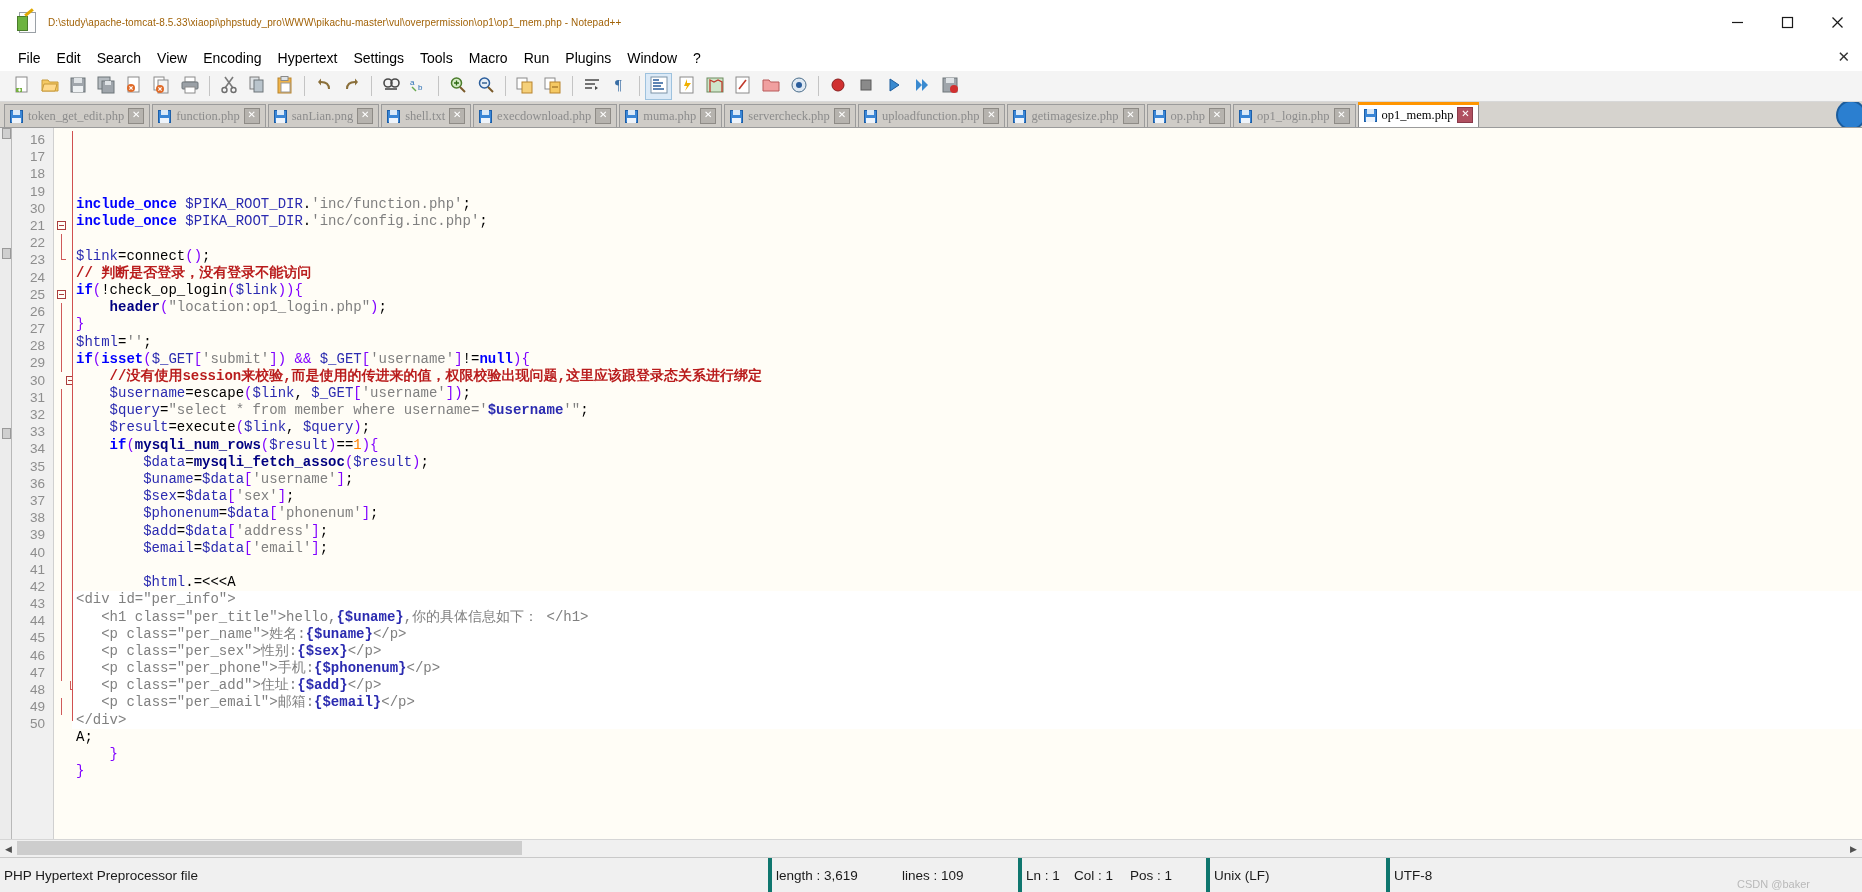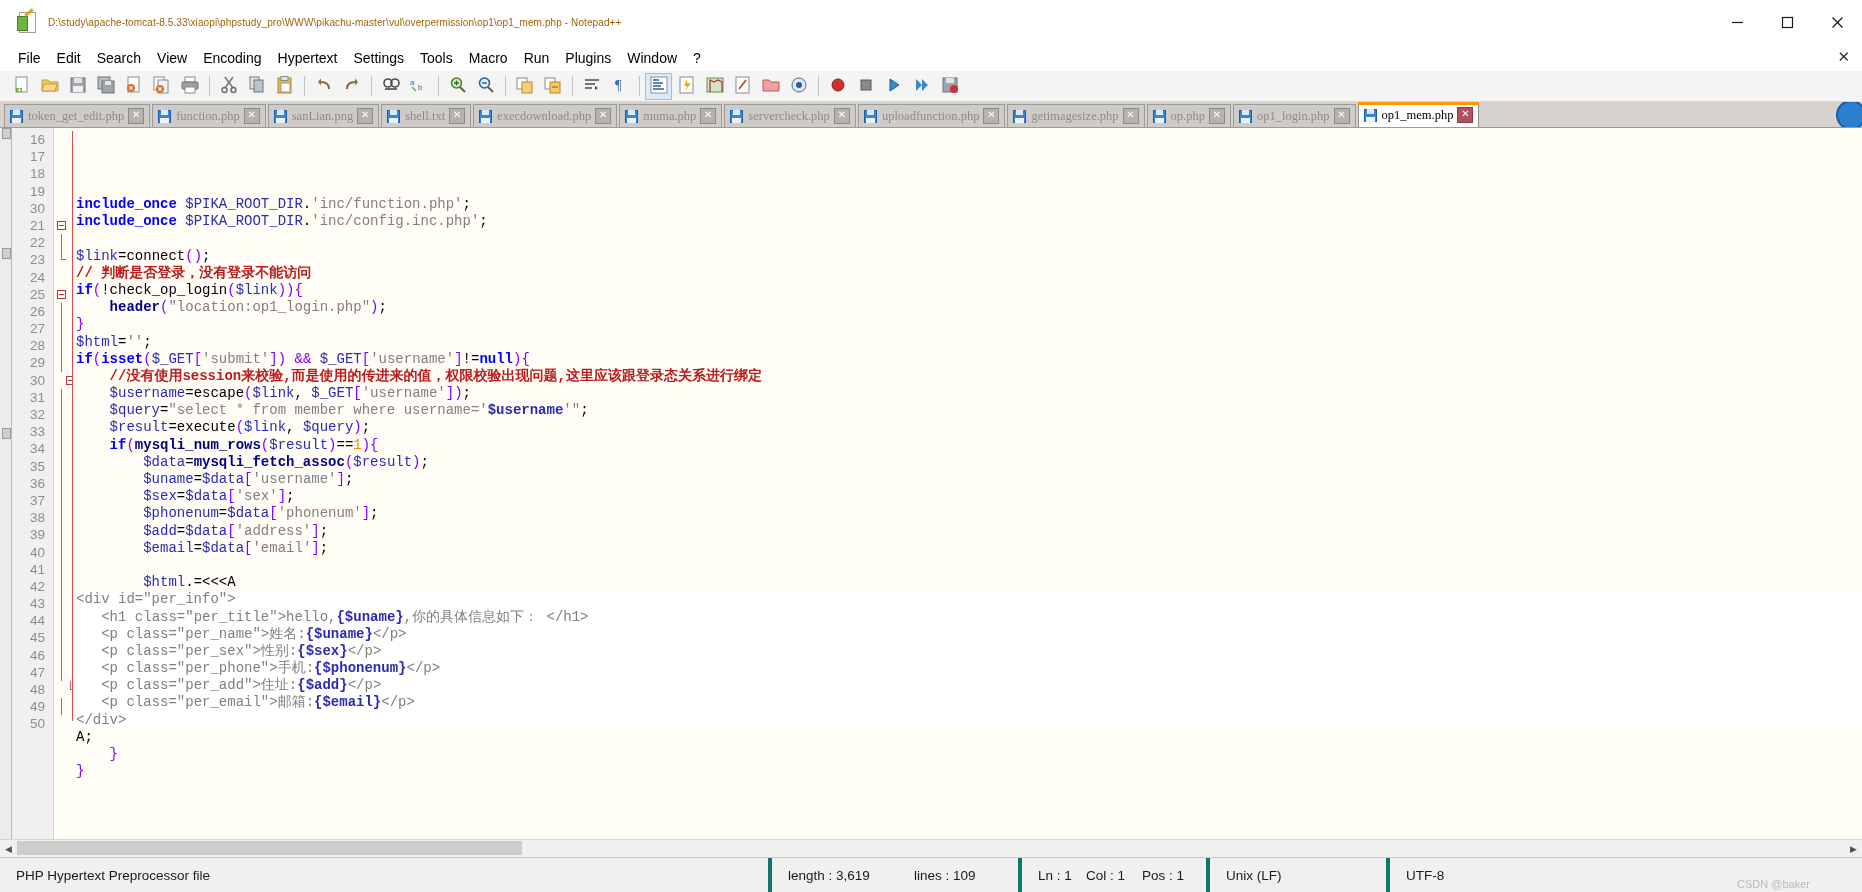--- a/index.html
+++ b/index.html
@@ -90,21 +90,21 @@
 
   
   .hscroll{height:17px;min-height:17px;background:#f0f0f0;display:flex;align-items:center;border-top:1px solid #d6d6d6;}
   .hs-arrow{width:17px;height:17px;display:flex;align-items:center;justify-content:center;background:#f0f0f0;color:#505050;font-size:9px;flex:none;}
   .hs-track{flex:1;height:17px;background:#f0f0f0;position:relative;}
   .hs-thumb{position:absolute;left:0;top:1px;height:14px;width:505px;background:#cdcdcd;}
 
   
   .statusbar{height:34px;min-height:34px;background:#f0f0f0;display:flex;align-items:center;
              border-top:1px solid #c9c9c9;font-size:13.5px;color:#1a1a1a;position:relative;}
-  .sb{display:flex;align-items:center;height:34px;padding-left:16px;box-sizing:border-box;white-space:nowrap;}
+  .sb{display:flex;align-items:center;height:34px;padding-left:4px;box-sizing:border-box;white-space:nowrap;}
   .sb.sep{border-left:4px solid #0f766e;}
   .watermark{position:absolute;right:52px;bottom:2px;font-size:11px;color:#b9b9b9;}
   .sb-len{width:130px;}
   .sb-lines{width:120px;}
   .sb-ln{width:52px;text-align:center;}
   .sb-col{width:56px;}
   .sb-pos{width:80px;text-align:right;}
 </style>
 </head>
 <body>

